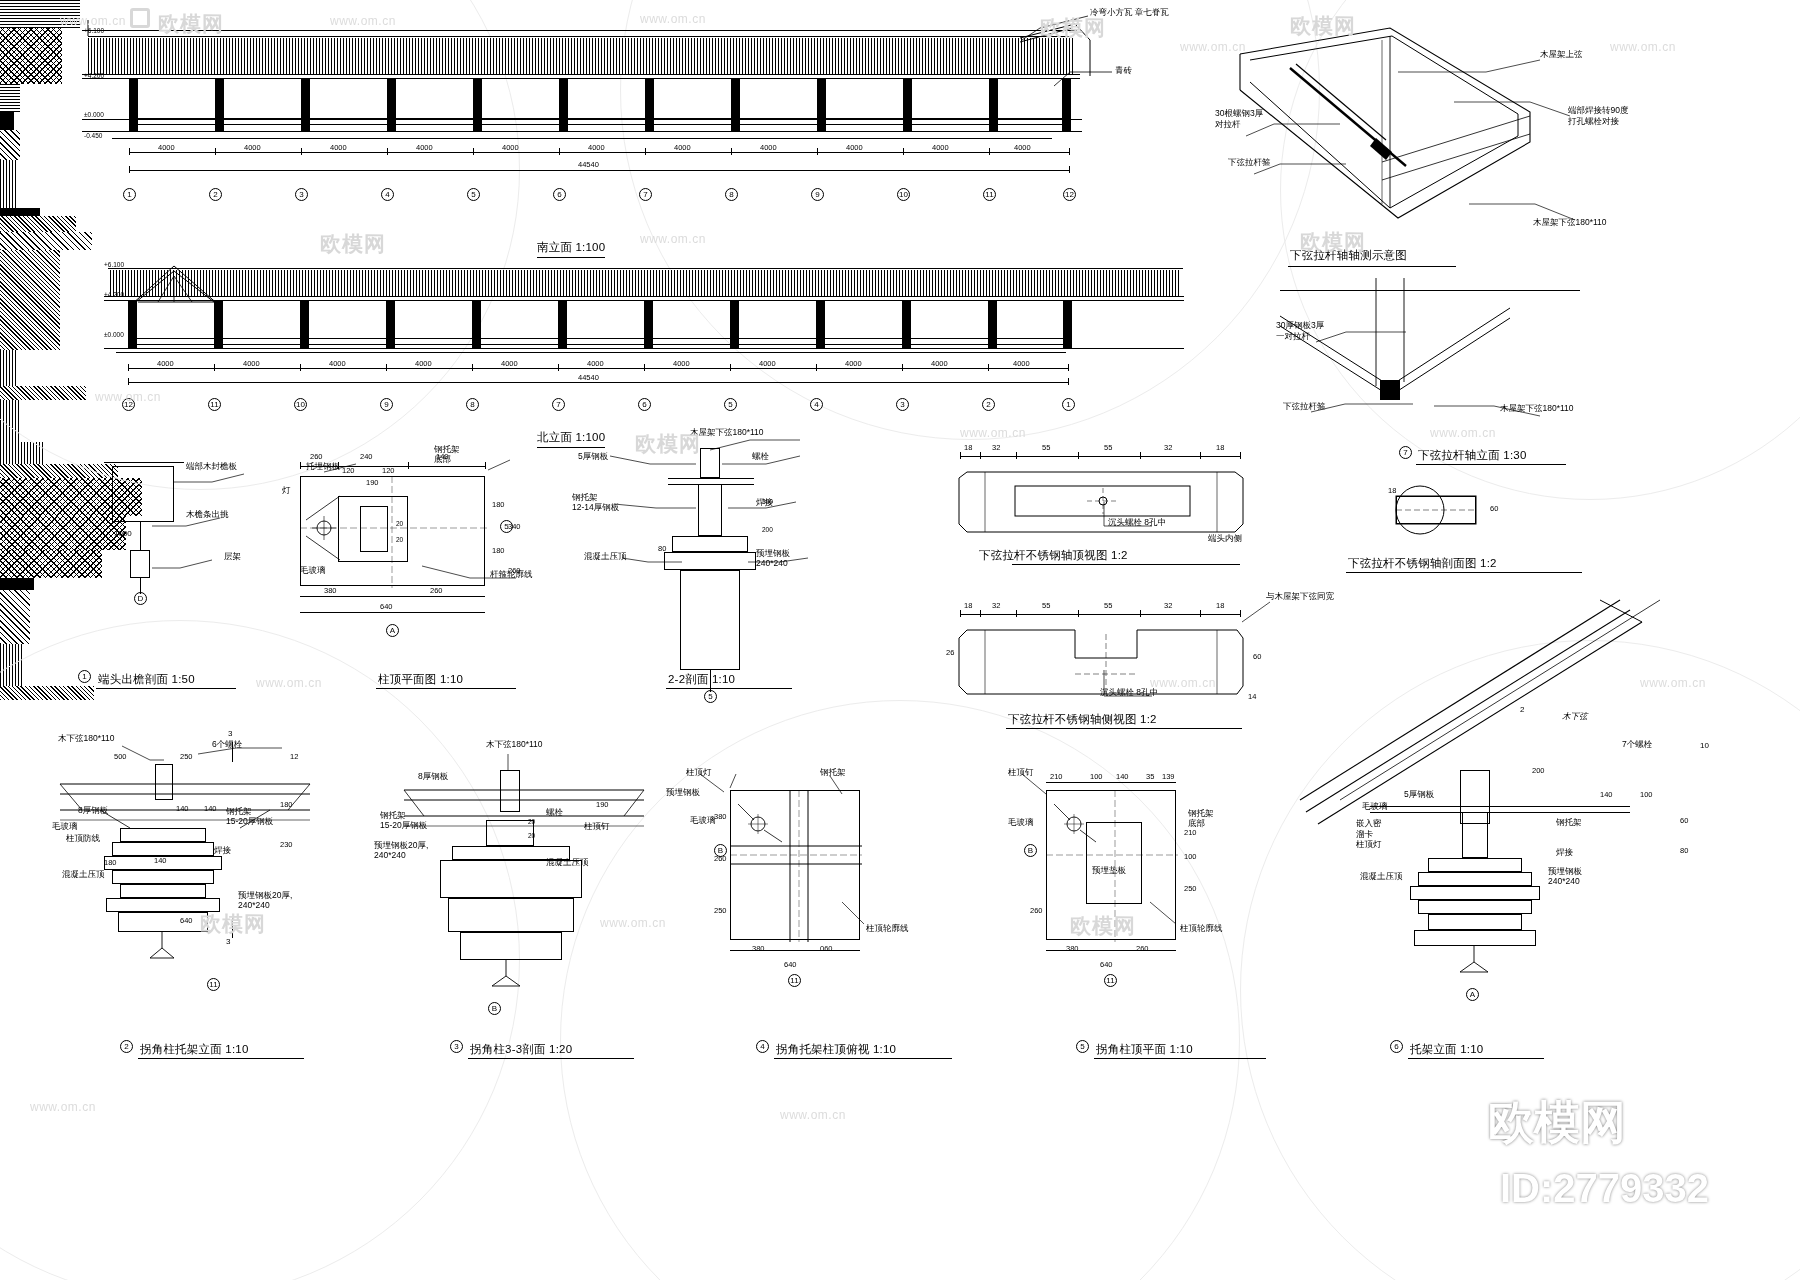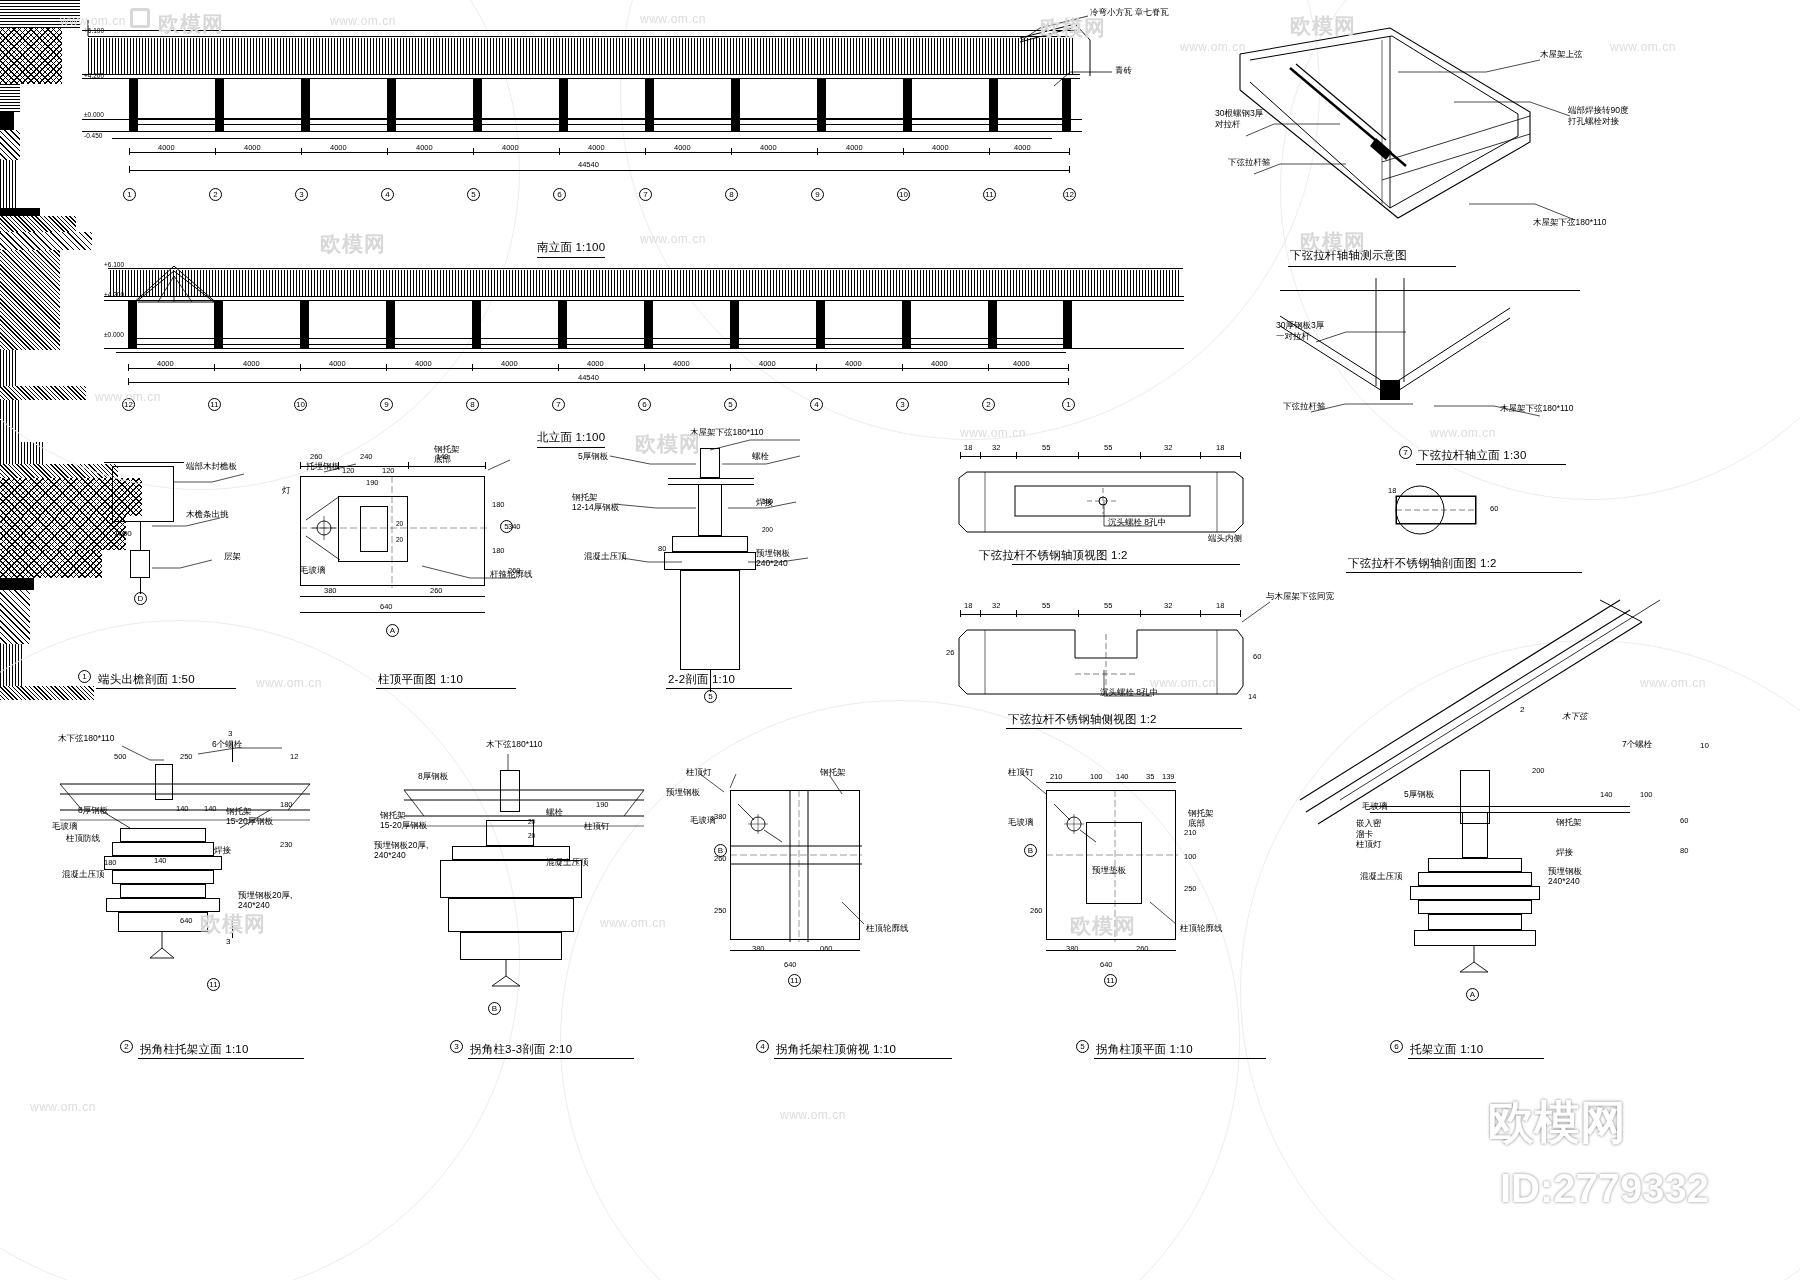--- a/index.html
+++ b/index.html
@@ -682,21 +682,21 @@
     <div class="lbl cn" style="left:546px;top:808px;">螺栓</div>
     <div class="lbl cn" style="left:584px;top:822px;">柱顶钉</div>
     <div class="lbl cn" style="left:374px;top:840px;white-space:pre-line;line-height:1.2;">预埋钢板20厚,
 240*240</div>
     <div class="lbl cn" style="left:546px;top:858px;">混凝土压顶</div>
     <div class="dimtxt" style="left:528px;top:818px;font-size:6.5px;">20</div>
     <div class="dimtxt" style="left:528px;top:832px;font-size:6.5px;">20</div>
     <div class="dimtxt" style="left:596px;top:800px;">190</div>
     <div class="cirno" style="left:488px;top:1002px;">B</div>
     <div class="cirno" style="left:450px;top:1040px;">3</div>
-    <div class="ttl" style="left:470px;top:1042px;">拐角柱3-3剖面 2:10</div>
+    <div class="ttl" style="left:470px;top:1042px;">拐角柱3-3剖面 1:20</div>
     <div class="ln h1px" style="left:468px;top:1058px;width:166px;"></div>
   </div>
 
   <div>
     <div class="box" style="left:730px;top:790px;width:130px;height:150px;"></div>
     <svg style="left:730px;top:790px;width:132px;height:152px;">
       <line x1="60" y1="0" x2="60" y2="152" stroke="#000" stroke-width="1"></line>
       <line x1="78" y1="0" x2="78" y2="152" stroke="#000" stroke-width="1"></line>
       <line x1="0" y1="56" x2="132" y2="56" stroke="#000" stroke-width="1"></line>
       <line x1="0" y1="74" x2="132" y2="74" stroke="#000" stroke-width="1"></line>

